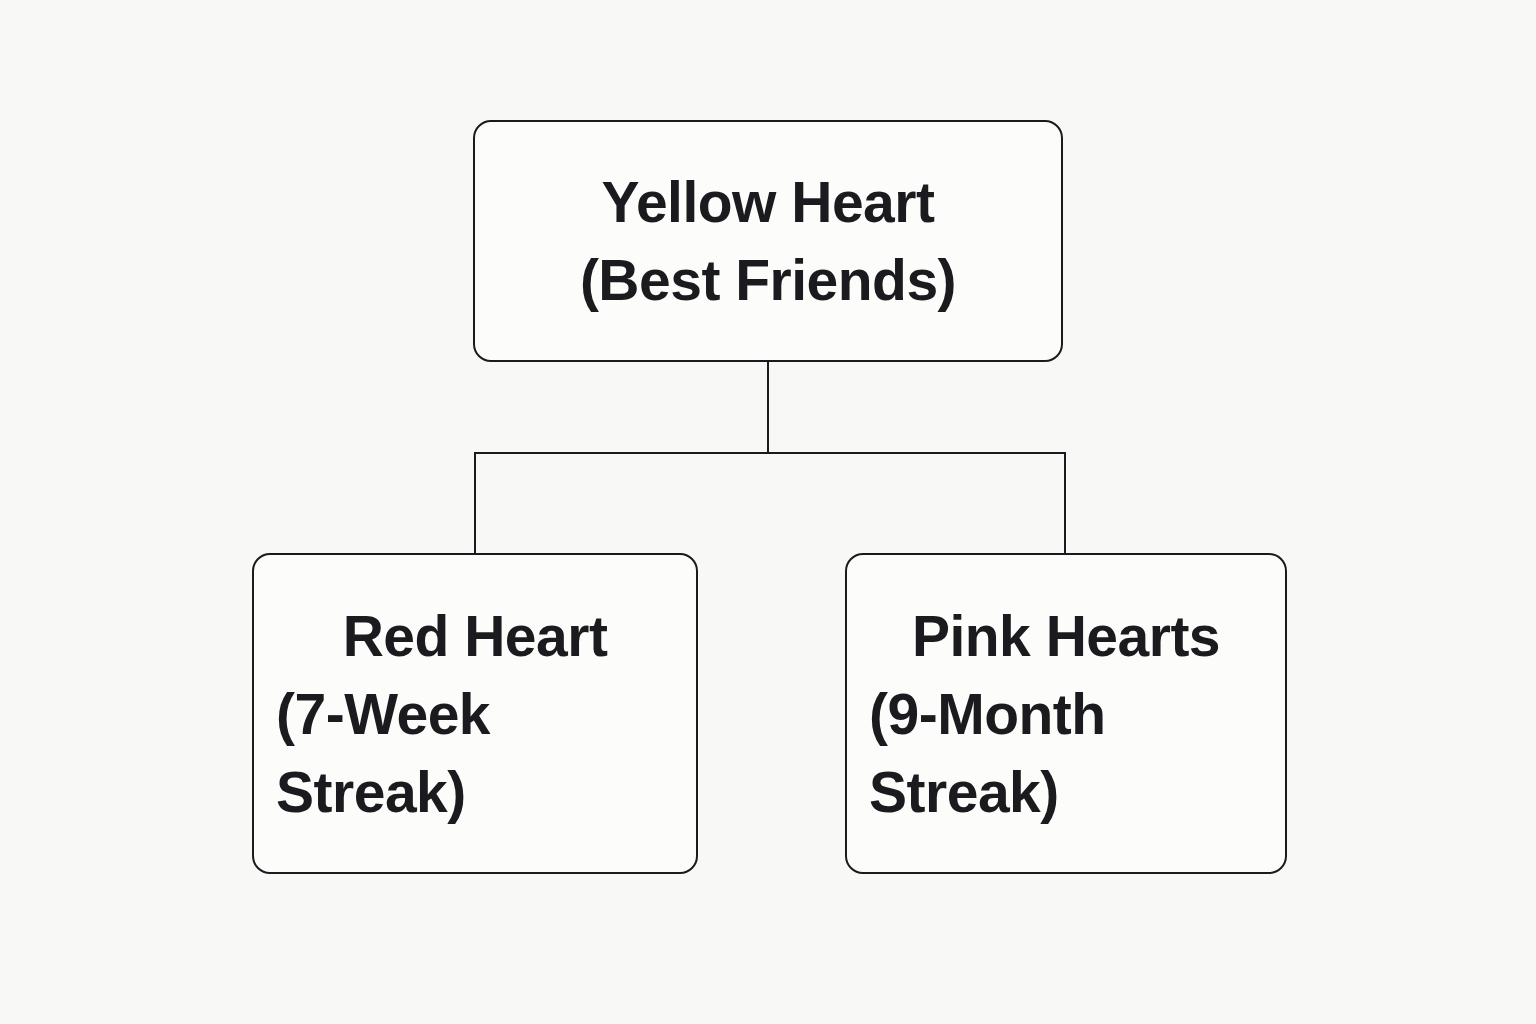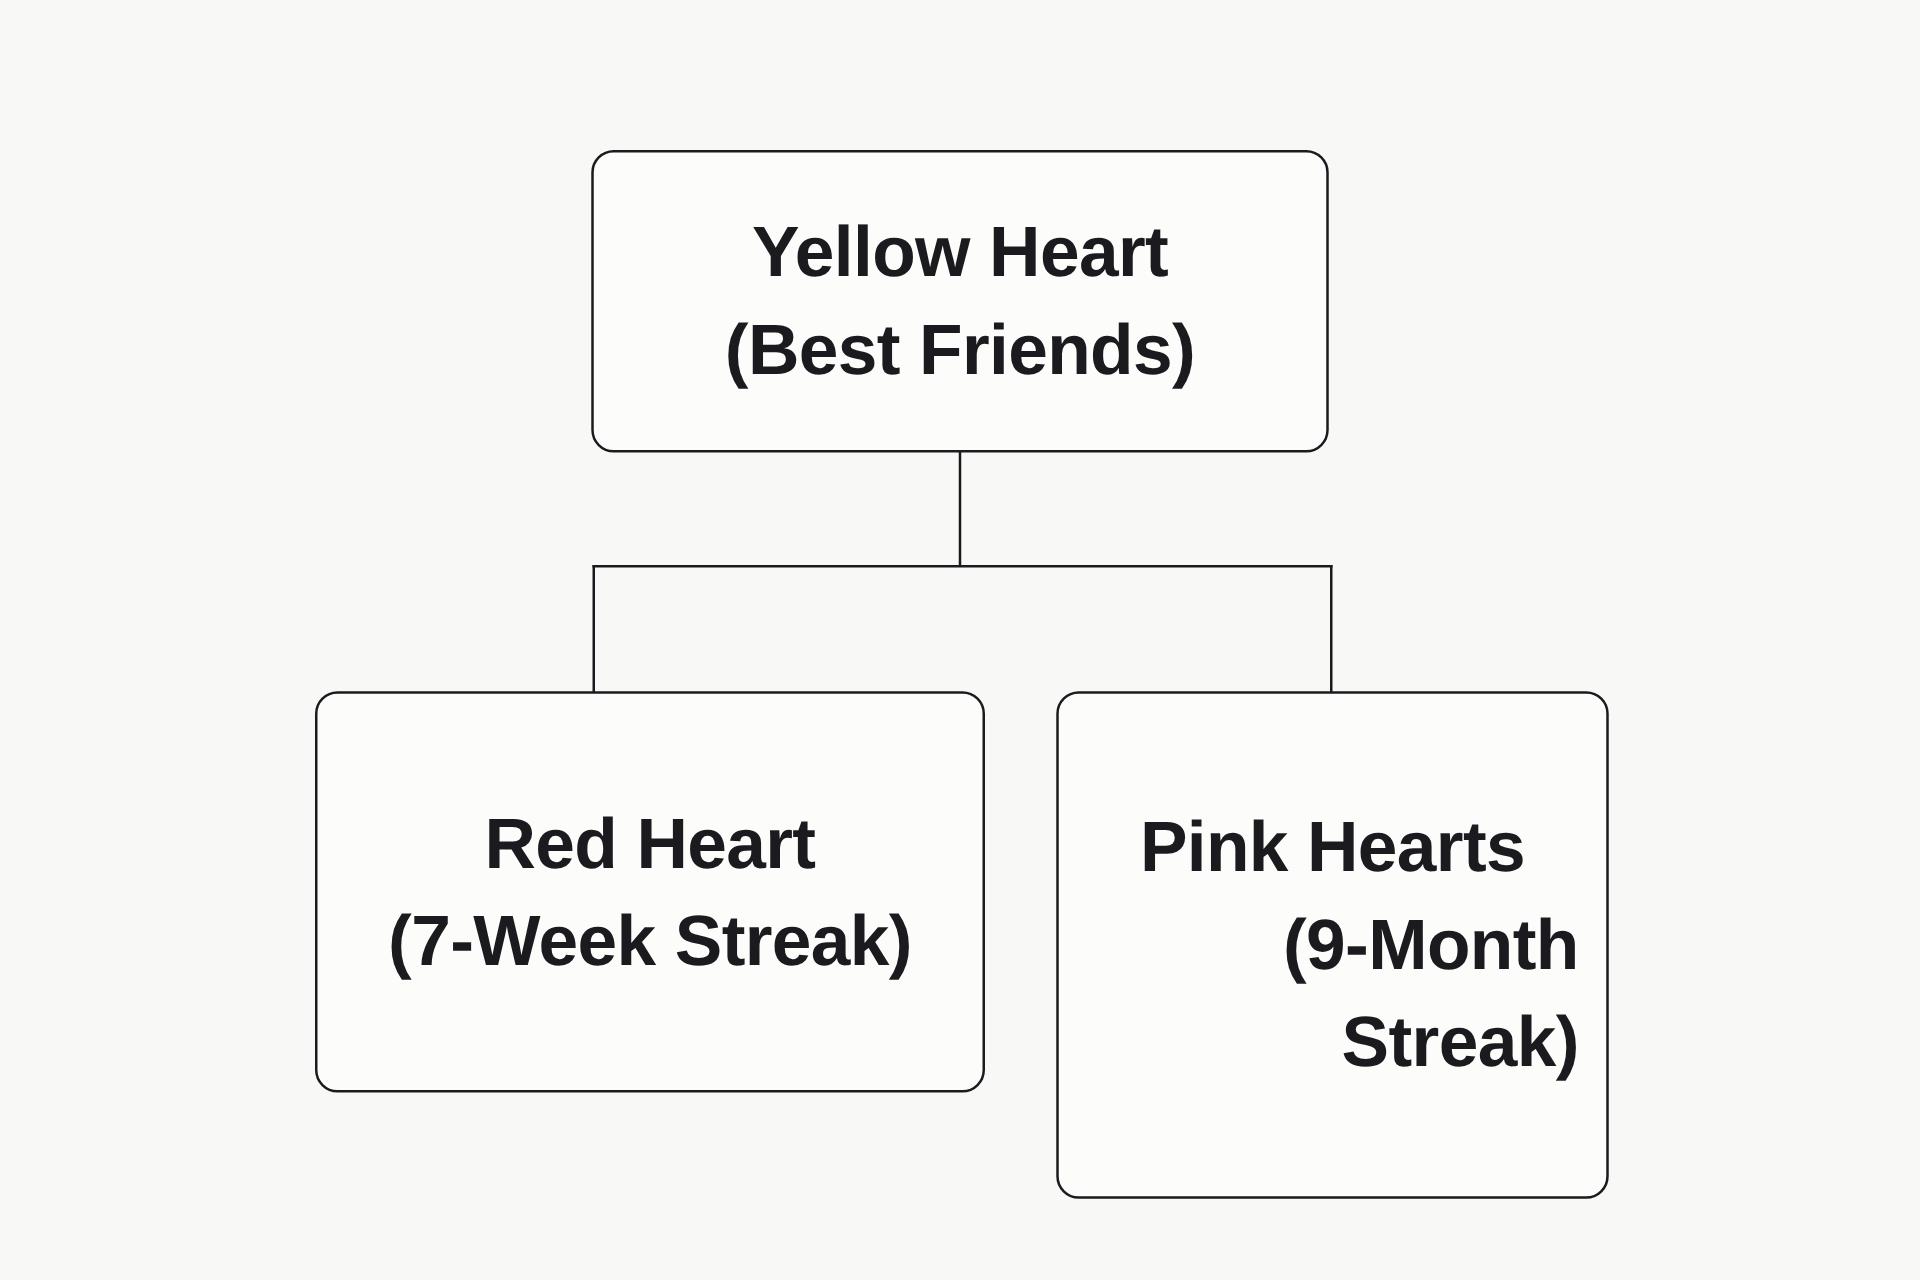--- a/index.html
+++ b/index.html
@@ -23,40 +23,40 @@
   }
   .node{
     position: absolute;
     background: var(--box-fill);
     border: 2.5px solid var(--stroke);
     border-radius: 18px;
     display: flex;
     flex-direction: column;
     align-items: center;
     justify-content: center;
-    text-align: right;
+    text-align: left;
     color: var(--text);
     padding: 10px 22px;
   }
   .node .title{
     font-weight: 700;
     font-size: 57px;
     line-height: 78px;
     letter-spacing: -0.5px;
     white-space: nowrap;
   }
   .node .subtitle{
     font-weight: 700;
     font-size: 57px;
     line-height: 78px;
     letter-spacing: -0.5px;
   }
   .node-root{  left: 473px; top: 120px; width: 590px; height: 242px; }
-  .node-left{  left: 252px; top: 553px; width: 536px; height: 321px; }
-  .node-right{ left: 845px; top: 553px; width: 442px; height: 406px; }
+  .node-left{  left: 252px; top: 553px; width: 446px; height: 321px; }
+  .node-right{ left: 845px; top: 553px; width: 442px; height: 321px; }
 
   .edge{
     position: absolute;
     background: var(--stroke);
   }
   .edge-stem{       left: 767px;  top: 361px; width: 2px;   height: 92px;  }
   .edge-horizontal{ left: 474px;  top: 452px; width: 592px; height: 2px;   }
   .edge-drop-left{  left: 474px;  top: 452px; width: 2px;   height: 103px; }
   .edge-drop-right{ left: 1064px; top: 452px; width: 2px;   height: 103px; }
 </style>

